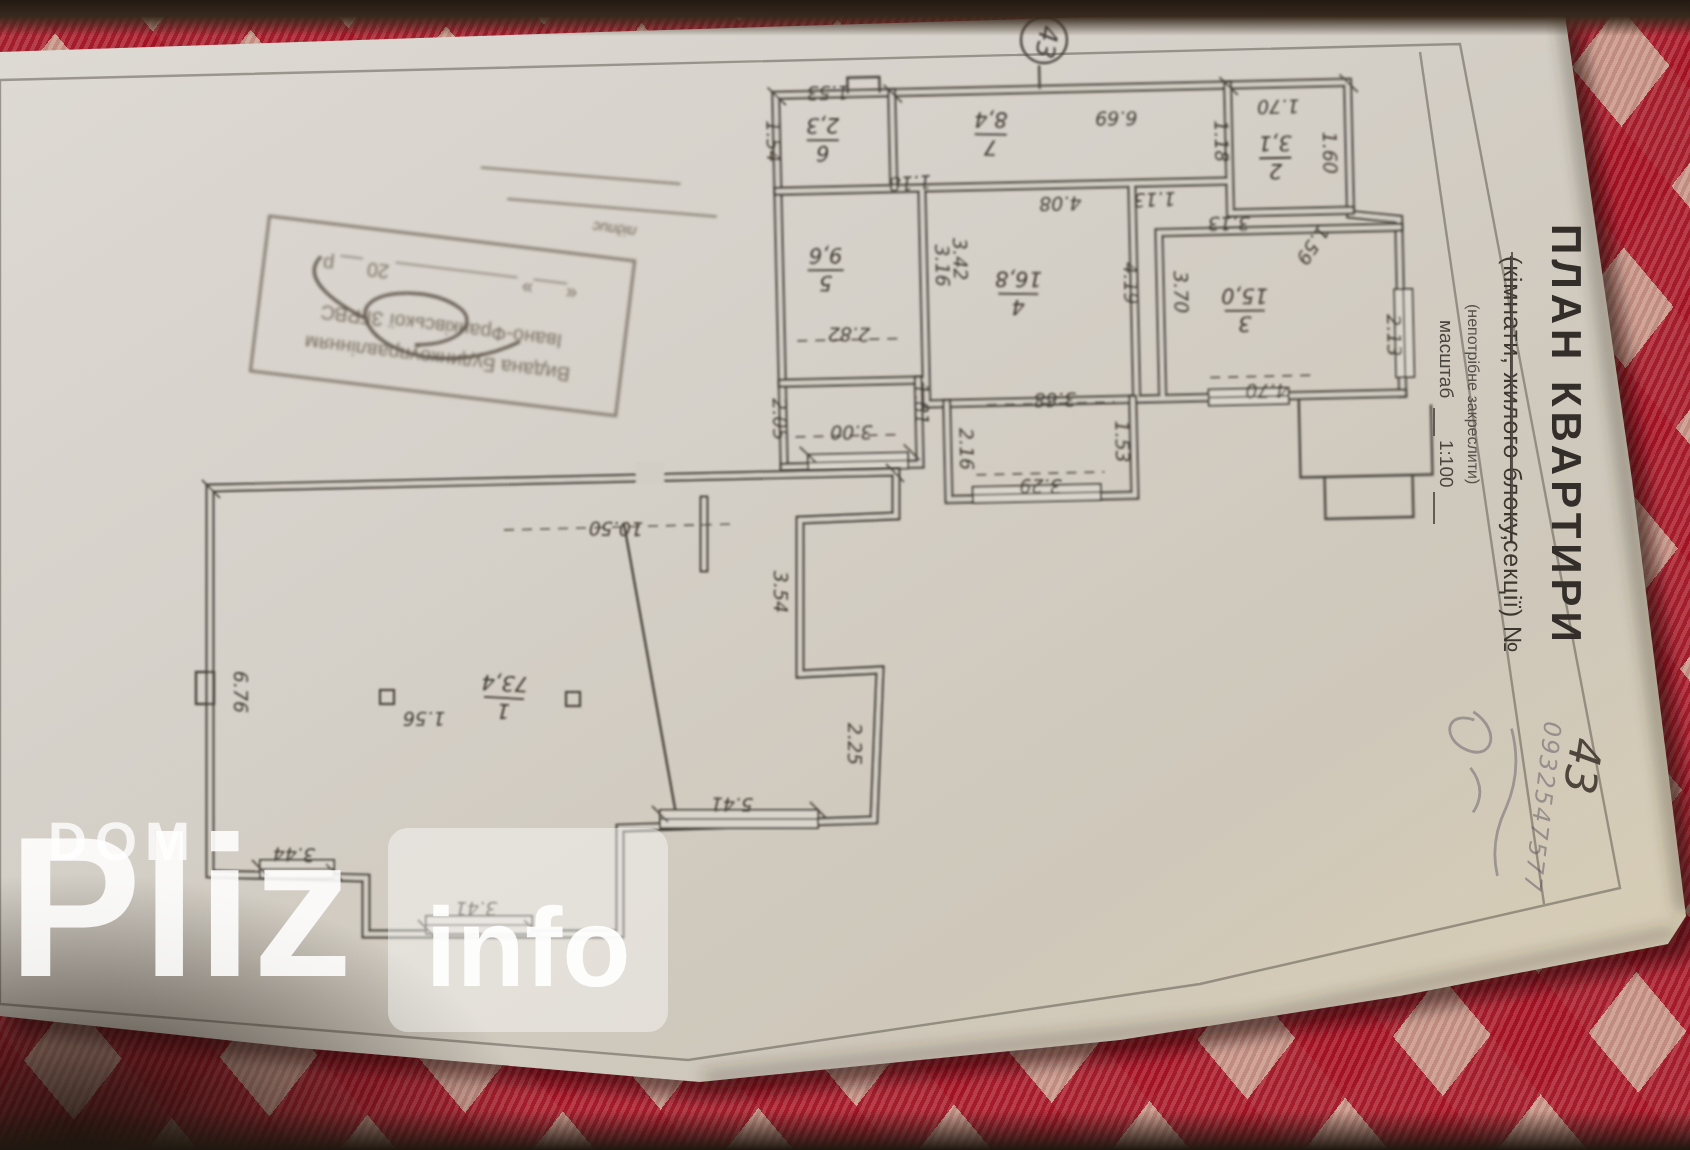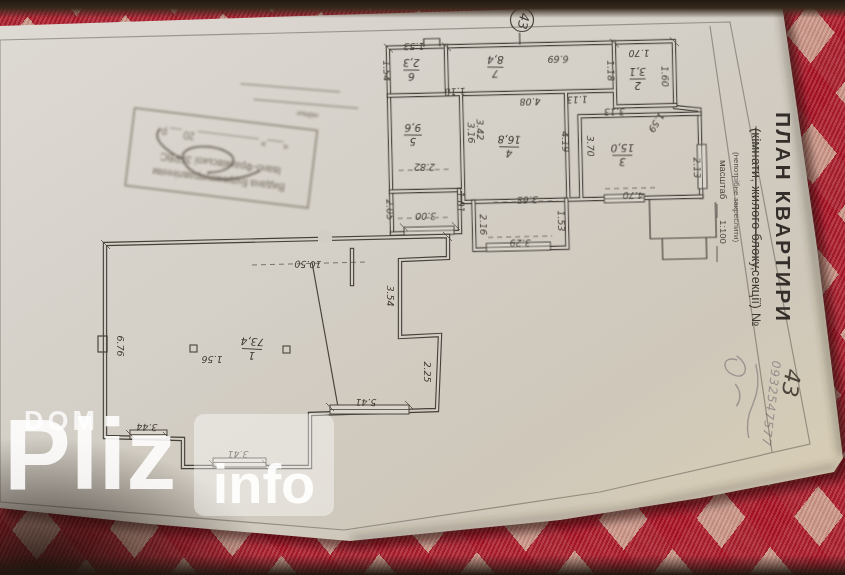--- a/index.html
+++ b/index.html
@@ -47,21 +47,21 @@
   .sig{fill:none;stroke:#564e44;stroke-width:1.6;opacity:.9;}
   
   .pencil-text{font:italic 12px "DejaVu Sans",sans-serif;fill:rgba(92,84,98,.5);letter-spacing:1px;}
   .pencil-path{fill:none;stroke:rgba(92,84,98,.45);stroke-width:1.4;}
   
   .wm{position:absolute;z-index:6;color:rgba(255,255,255,.85);}
   #wm-dom{left:24px;top:406px;font:700 27px "Liberation Sans",sans-serif;letter-spacing:4px;color:rgba(255,255,255,.78);}
   #wm-pliz{left:4px;top:404px;font:700 100px/1.0 "Liberation Sans",sans-serif;color:rgba(255,255,255,.88);}
   #wm-info-box{left:194px;top:414px;width:140px;height:102px;background:rgba(255,255,255,.42);
     border-radius:10px;display:flex;align-items:flex-end;justify-content:center;}
-  #wm-info{font:700 56px/1.05 "Liberation Sans",sans-serif;color:rgba(255,255,255,.92);padding-bottom:2px;}
+  #wm-info{font:700 56px/1.05 "Liberation Sans",sans-serif;color:rgba(255,255,255,.92);padding-bottom:12px;}
 </style>
 </head>
 <body>
 
 <div class="scene">
   <div class="cloth"></div>
   <div class="table-top"></div>
 
   <svg class="paper-svg" viewBox="0 0 845 575">
     <defs>

